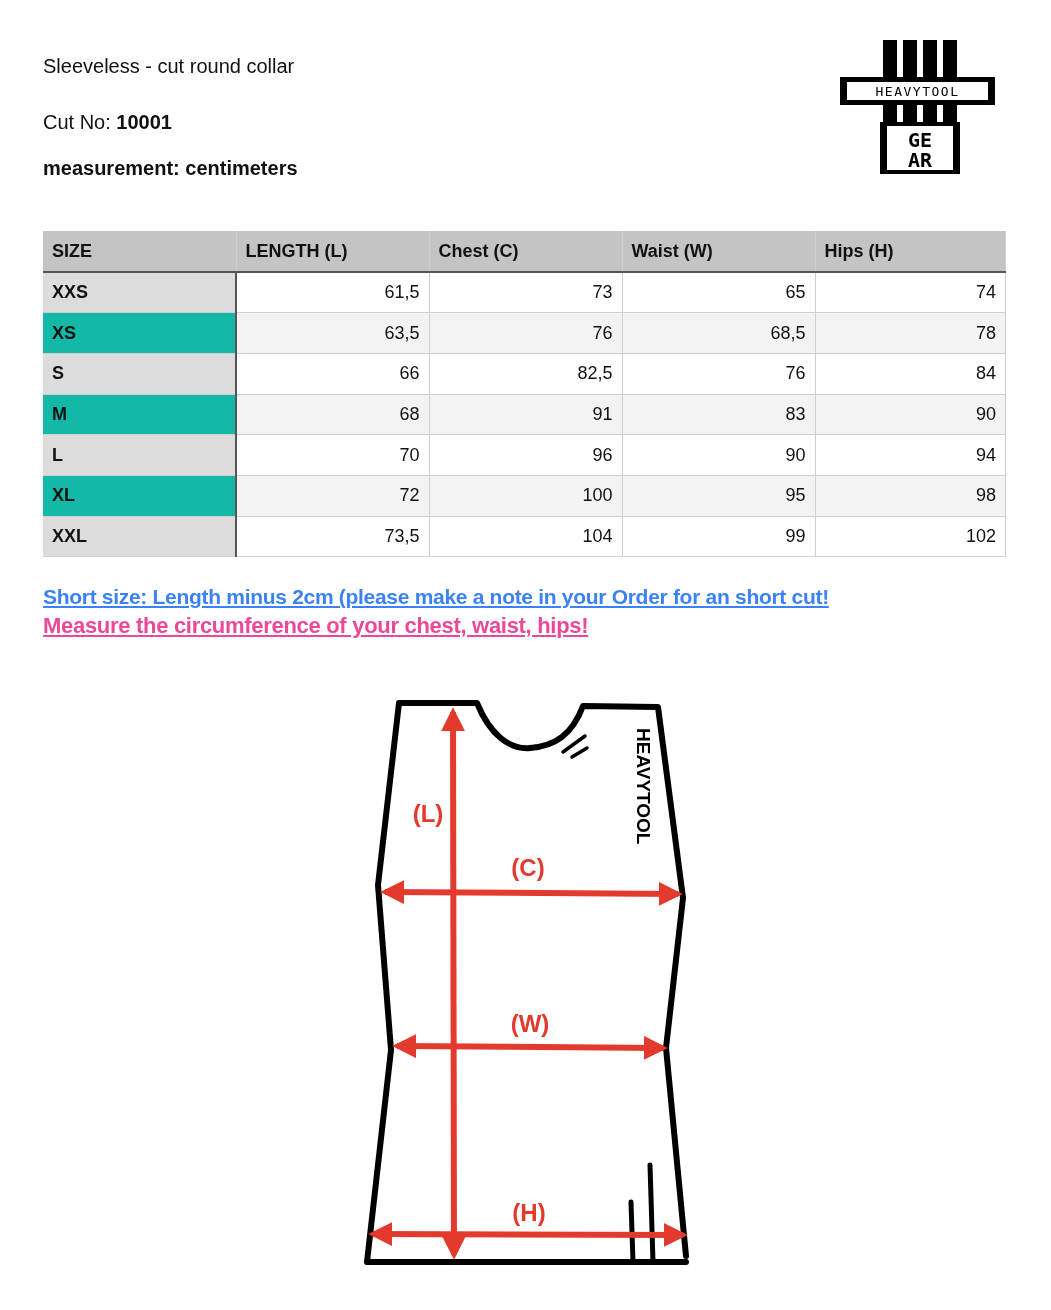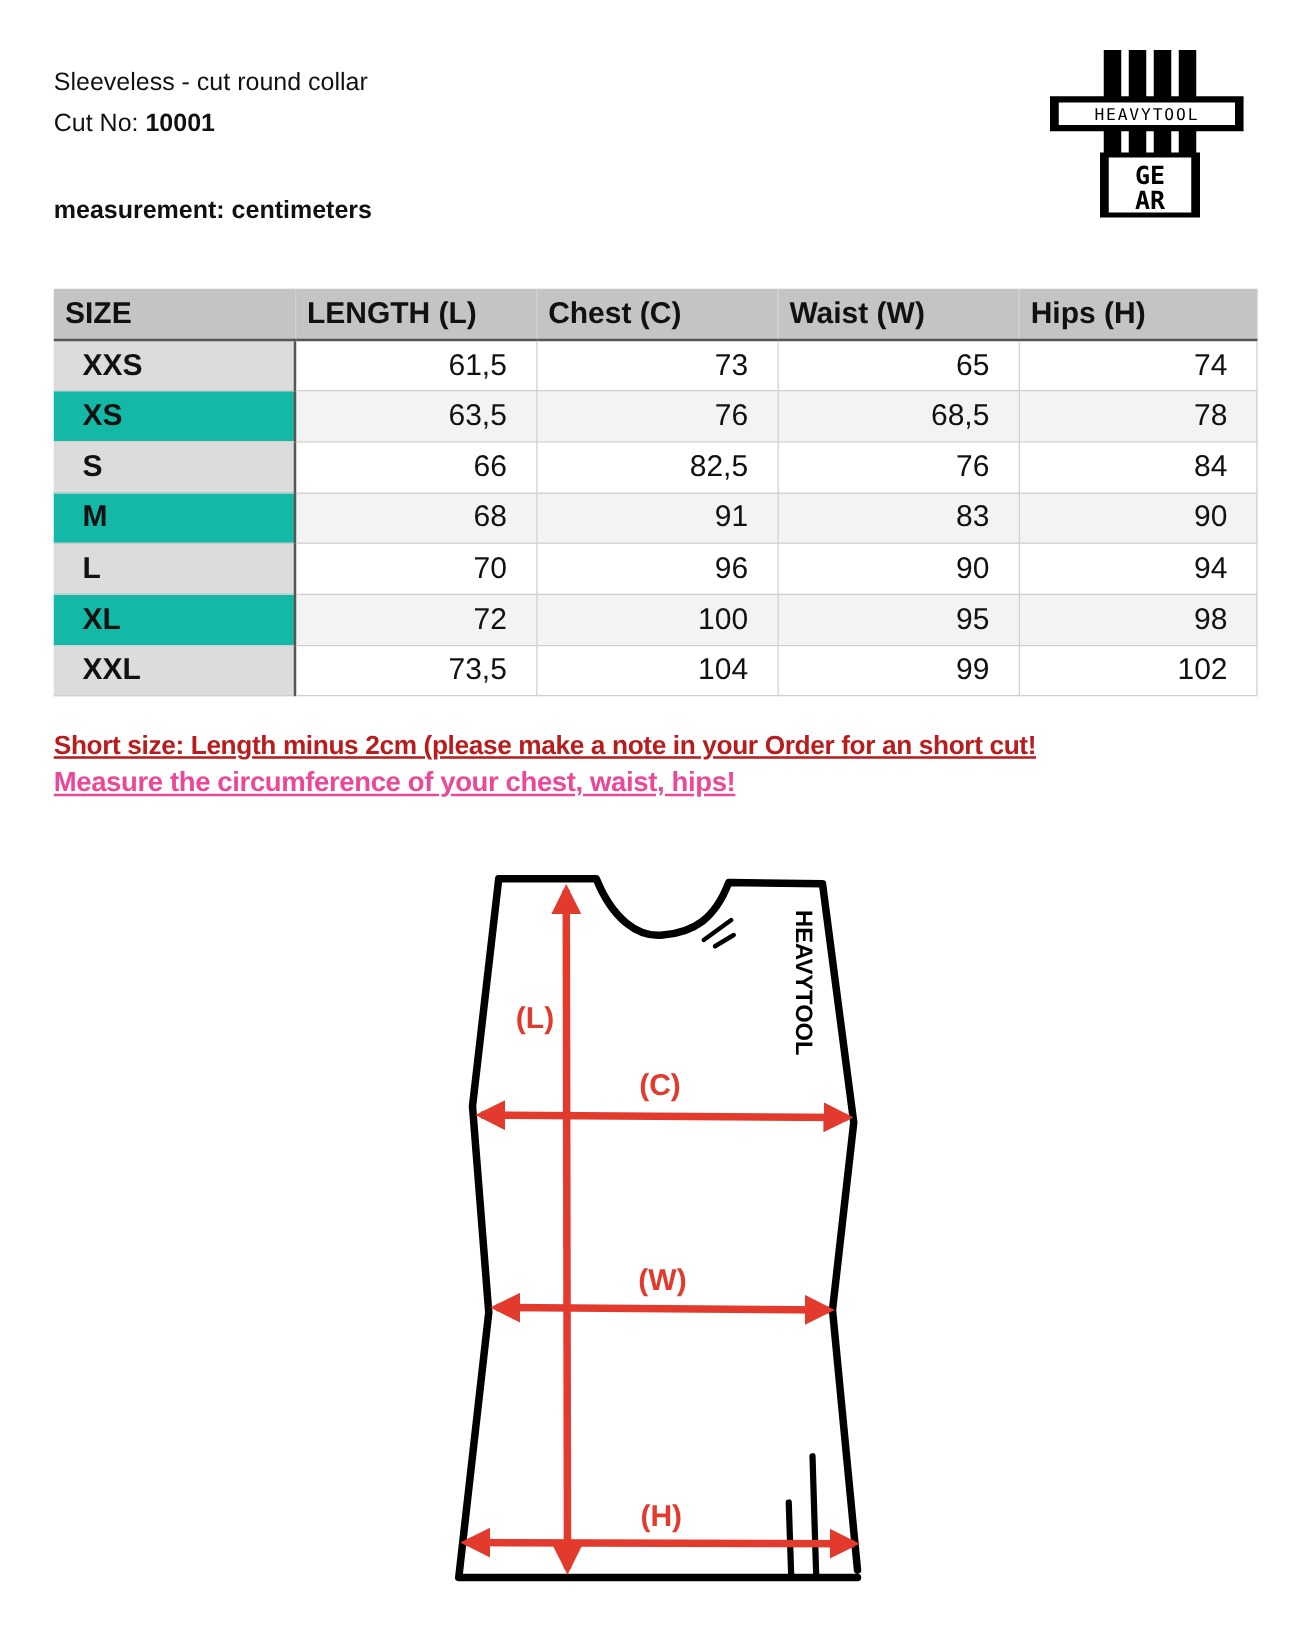--- a/index.html
+++ b/index.html
@@ -1,48 +1,48 @@
 <!DOCTYPE html>
 <html><head>
   <meta charset="utf-8">
   <style>
     * { box-sizing: border-box; margin: 0; padding: 0; }
     html, body { width: 1051px; height: 1310px; background: #ffffff; overflow: hidden; }
     body { position: relative; font-family: "Liberation Sans", sans-serif; color: #111; }
 
     .title { position: absolute; left: 43px; top: 55px; font-size: 20px; font-weight: normal; }
-    .cut { position: absolute; left: 43px; top: 88px; font-size: 20px; }
+    .cut { position: absolute; left: 43px; top: 111px; font-size: 20px; }
     .cut b { font-weight: bold; }
     .measure { position: absolute; left: 43px; top: 157px; font-size: 20px; font-weight: bold; }
 
     .logo { position: absolute; left: 840px; top: 40px; width: 155px; height: 136px; }
 
     table.sizes {
       position: absolute; left: 43px; top: 231px; width: 963px;
-      border-collapse: collapse; font-size: 24px;
+      border-collapse: collapse; font-size: 18px;
     }
     table.sizes th {
       background: #c4c4c4; text-align: left; font-weight: bold;
       height: 41px; padding: 0 9px; border-right: 1px solid #d0d0d0;
       border-bottom: 2px solid #555;
     }
     table.sizes td {
-      height: 40.7px; padding: 0 23px; text-align: right;
+      height: 40.7px; padding: 0 9px; text-align: right;
       border-right: 1px solid #cfcfcf; border-bottom: 1px solid #cfcfcf;
     }
     table.sizes td.size-cell {
       text-align: left; font-weight: bold; background: #dcdcdc;
       border-right: 2px solid #555;
     }
     table.sizes tr.alt td { background: #f3f3f3; }
     table.sizes tr.alt td.size-cell { background: #14b8a6; }
     table.sizes th.c0 { width: 193px; }
     table.sizes th.c1, table.sizes th.c2, table.sizes th.c3 { width: 193px; }
 
-    .note1 { position: absolute; left: 43px; top: 585px; font-size: 21px; font-weight: bold; text-decoration: underline; color: #b91c1c; letter-spacing: -0.3px; }
+    .note1 { position: absolute; left: 43px; top: 585px; font-size: 21px; font-weight: bold; text-decoration: underline; color: #3b82f6; letter-spacing: -0.3px; }
     .note2 { position: absolute; left: 43px; top: 613px; font-size: 22px; font-weight: bold; text-decoration: underline; color: #ec4899; letter-spacing: -0.3px; }
 
     .diagram { position: absolute; left: 355px; top: 690px; width: 350px; height: 590px; }
   </style>
 </head>
 <body>
 
 <div class="title">Sleeveless - cut round collar</div>
 <div class="cut"><span>Cut No: </span><b>10001</b></div>
 <div class="measure">measurement: centimeters</div>

